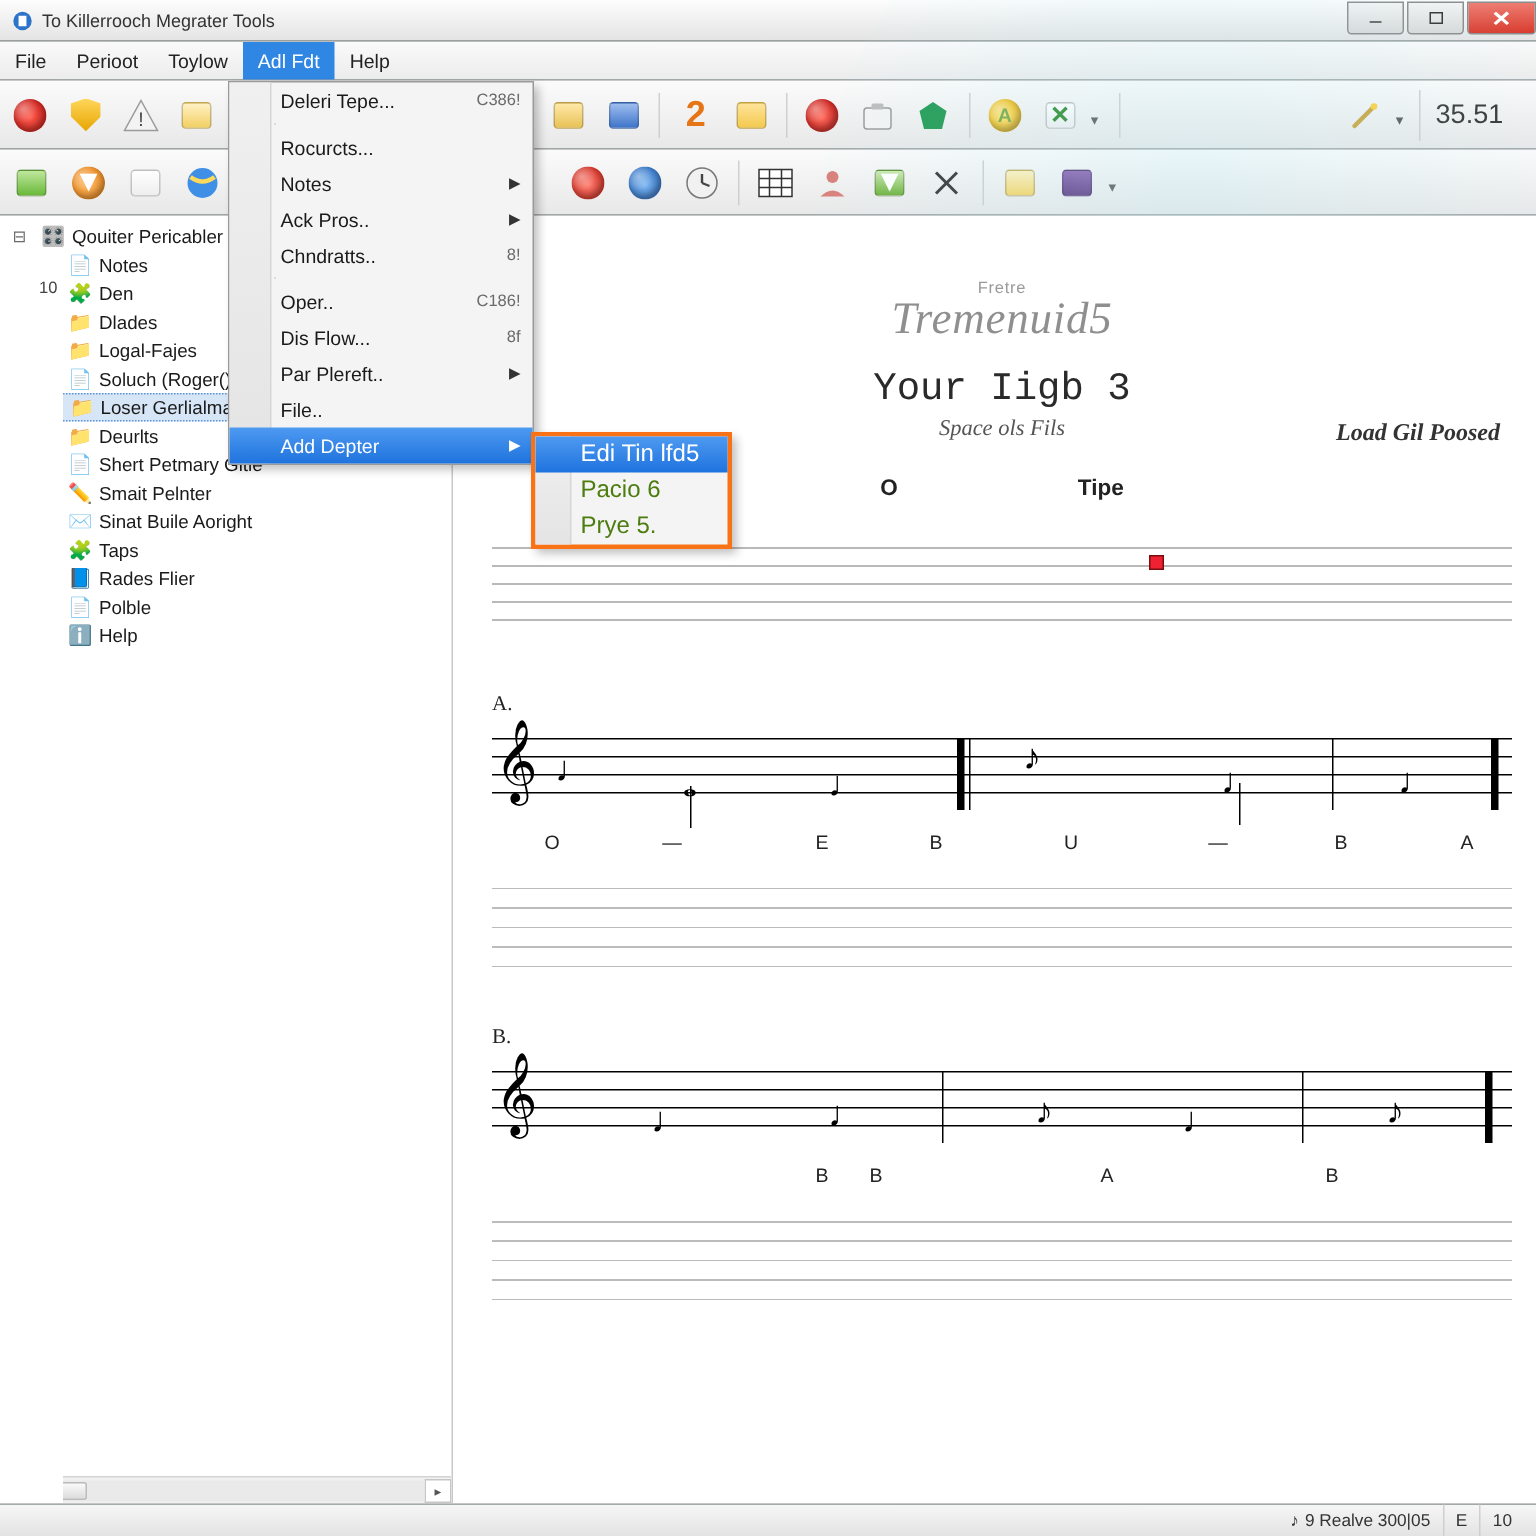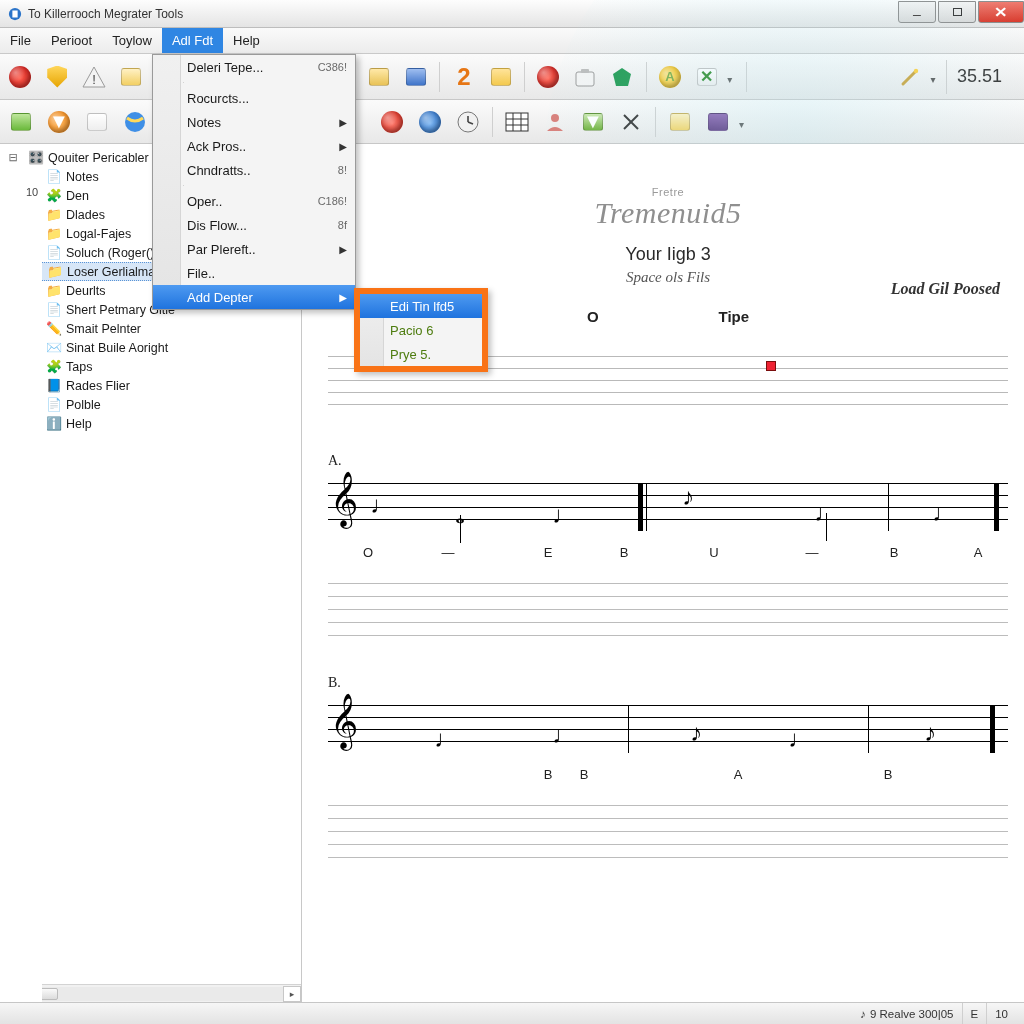--- a/index.html
+++ b/index.html
@@ -36,21 +36,21 @@
   .menu { position:absolute; top:54px; left:152px; width:204px; background:#f4f4f4; border:1px solid #9a9a9a; box-shadow:3px 3px 6px rgba(0,0,0,.25); font-size:13px; z-index:30; }
   .menu .strip { position:absolute; left:0; top:0; bottom:0; width:28px; background:linear-gradient(#f0f0f0,#e4e4e4); border-right:1px solid #d6d6d6; }
   .menu ul { list-style:none; position:relative; }
   .menu li { height:24px; display:flex; align-items:center; padding-left:34px; padding-right:8px; color:#1a1a1a; position:relative; }
   .menu li.sep { height:0; border-top:1px solid #d3d3d3; margin:3px 2px 3px 30px; padding:0;}
   .menu li .shortcut { margin-left:auto; color:#6a6a6a; font-size:11px; }
   .menu li .arrow { margin-left:auto; font-size:10px; color:#333; }
   .menu li.highlight { background:linear-gradient(#4e9af1,#1f73de); color:#fff; }
   .menu li.highlight .arrow { color:#fff; }
 
-  .submenu { position:absolute; top:288px; left:354px; width:134px; background:#f4f4f4; border:6px solid #f97316; box-shadow:3px 3px 6px rgba(0,0,0,.25); font-size:13px; z-index:31; }
+  .submenu { position:absolute; top:288px; left:354px; width:134px; background:#f4f4f4; border:3px solid #f97316; box-shadow:3px 3px 6px rgba(0,0,0,.25); font-size:16px; z-index:31; }
   .submenu .strip { position:absolute; left:0; top:0; bottom:0; width:24px; background:linear-gradient(#f0f0f0,#e4e4e4); border-right:1px solid #d6d6d6; }
   .submenu ul{ list-style:none; position:relative;}
   .submenu li{ height:24px; display:flex; align-items:center; padding-left:30px; color:#4d7c0f;}
   .submenu li.highlight{ background:linear-gradient(#4e9af1,#1f73de); color:#fff; }
 
   
   .split { position:absolute; top:144px; left:0; right:0; bottom:22px; display:flex; background:#fff; }
   .sidebar { width:302px; border-right:1px solid #c8c8c8; background:#fff; display:flex; flex-direction:column; }
   .tree { flex:1; overflow:hidden; padding:4px 0 0 2px; font-size:12.5px; color:#1a1a1a; }
   .tree-row { display:flex; align-items:center; height:19px; padding-right:4px; gap:4px; white-space:nowrap; overflow:hidden; }
@@ -68,21 +68,21 @@
   .hscroll .page { width:34px; text-align:center; font-size:11px; color:#444; }
 
   
   .doc { flex:1; position:relative; overflow:hidden; background:#fff; }
   .tabstrip { height:24px; background:linear-gradient(#f5f5f5,#e9e9e9); border-bottom:1px solid #cfcfcf; display:flex; align-items:flex-end; padding-left:56px; }
   .tab { height:22px; padding:0 12px; border:1px solid #c6c6c6; border-bottom:none; border-top-left-radius:4px; border-top-right-radius:4px; background:#fff; font-size:12px; color:#333; display:flex; align-items:center; margin-right:4px;}
   .page { position:absolute; top:24px; left:0; right:0; bottom:0; background:#fff; padding:18px 16px 0 26px; }
 
   .page .brand-small{ text-align:center; font-size:11px; color:#9a9a9a; letter-spacing:.5px;}
   .page .brand-big{ text-align:center; font-family:Georgia,serif; font-size:30px; color:#8f8f8f; letter-spacing:.5px; font-style:italic; margin-top:-2px;}
-  .page .title{ text-align:center; font-family:Liberation Sans, sans-serif; font-size:18px; color:#2a2a2a; margin-top:14px;}
+  .page .title{ text-align:center; font-family:Liberation Mono, monospace; font-size:26px; color:#2a2a2a; margin-top:14px;}
   .page .subtitle{ text-align:center; font-family:Georgia,serif; font-style:italic; font-size:15px; color:#555; margin-top:4px;}
   .page .info-right{ position:absolute; right:24px; top:112px; font-family:Georgia,serif; font-style:italic; font-weight:bold; font-size:16px; color:#333;}
   .page .cols { text-align:center; margin-top:22px; font-size:15px; font-weight:bold; color:#222; display:flex; justify-content:center; gap:120px;}
   .tabby { margin-top:20px; }
   .tabby .lines { height:60px; background:repeating-linear-gradient(to bottom, transparent 0 11px, #b9b9b9 11px 12px); }
   .marker { position:absolute; width:10px; height:10px; background:#e23; border:1px solid #7a0d0d; }
 
   .section { margin-top:38px; position:relative; }
   .section .lab { font-family:Georgia,serif; font-size:14px; color:#222; margin-bottom:6px;}
   .staff { position:relative; height:64px; }

